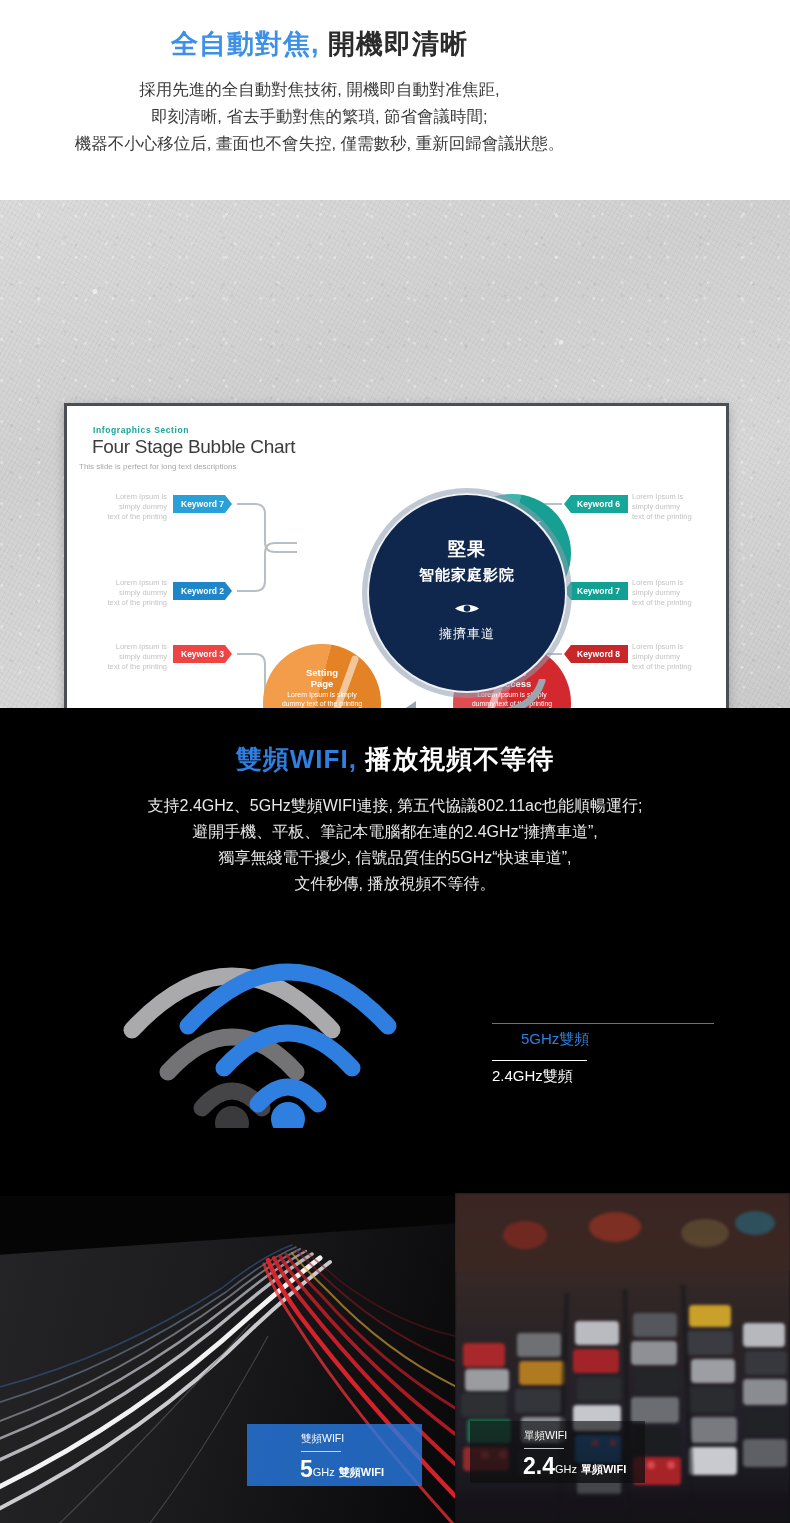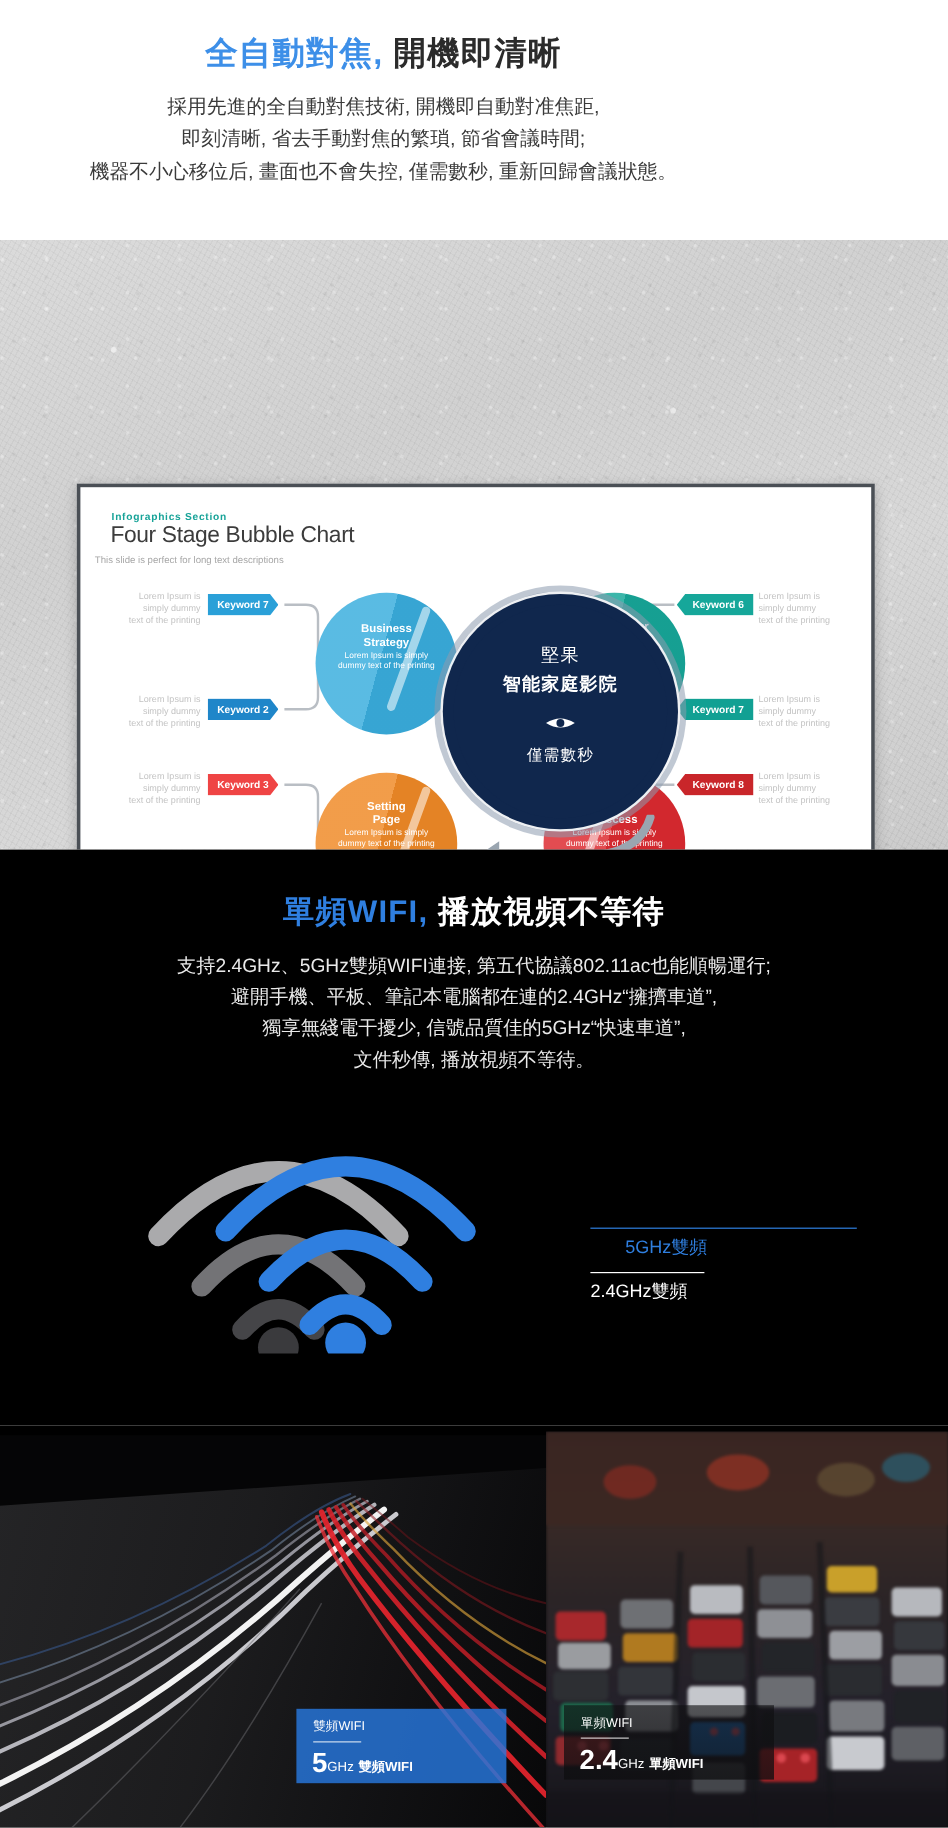--- a/index.html
+++ b/index.html
@@ -64,21 +64,21 @@
     top:8%; border-radius:5px; transform:rotate(20deg); }
   .bub .ov { position:absolute; inset:0; border-radius:50%;
     background:linear-gradient(105deg, rgba(255,255,255,.16) 0 46%, rgba(0,0,0,.05) 46% 100%); }
 
   .core { position:absolute; left:311px; top:18px; width:178px; height:178px; border-radius:50%;
     background:#10274d; color:#fff; text-align:center; z-index:6;
     box-shadow:0 0 0 9px #10274d, 0 0 0 11px rgba(255,255,255,.85), 0 0 0 16px rgba(140,155,175,.55); }
   .core-r { position:absolute; left:300px; top:7px; width:200px; height:200px; border-radius:50%;
     border:7px solid #8d9aab; z-index:4;
     clip-path:polygon(0 0,100% 0,100% 26%,0 26%,0 0, 0 34%,100% 34%,100% 66%,0 66%, 0 74%,100% 74%,100% 100%,0 100%); }
-  .core .cn1 { font-size:15px; font-weight:normal; margin-top:33px; letter-spacing:1px; }
+  .core .cn1 { font-size:18px; font-weight:bold; margin-top:33px; letter-spacing:1px; }
   .core .cn2 { font-size:15px; font-weight:bold; margin-top:5px; letter-spacing:1px; }
   .core .eye { margin-top:16px; }
   .core .cn3 { font-size:13px; margin-top:6px; letter-spacing:1px; }
 
   .arrow-b { position:absolute; left:315px; top:193px; width:172px; height:40px; z-index:7; }
 
   
   .sec-wifi { position:relative; width:790px; height:480px; background:#000; overflow:hidden; }
   .wifi-head { text-align:center; padding-top:34px; font-size:26px; font-weight:bold; letter-spacing:1px; color:#fff; }
   .wifi-head .blue { color:#2f7fe0; }
@@ -100,21 +100,21 @@
   .trails { position:absolute; inset:0; }
   .road { position:absolute; left:-40px; top:40px; width:560px; height:330px;
     background:linear-gradient(95deg,#2a2a2c 0%,#202022 40%,#121214 70%,#050506 100%);
     transform:skewX(-13deg) rotate(-4deg); opacity:.85; }
 
   
   .jam { position:absolute; inset:0;
     background:linear-gradient(180deg,#241a1c 0%,#3a2a26 18%,#2b2426 42%,#23202a 70%,#151418 100%);
     filter:blur(1.2px); }
 
-  .badge { position:absolute; }
+  .badge { position:absolute;padding-left:40px; }
   .b-left { left:247px; top:1424px; width:175px; height:62px; background:rgba(39,119,222,.82); }
   .b-right { left:470px; top:1421px; width:175px; height:62px;
     background:linear-gradient(180deg, rgba(14,14,16,.62) 0%, rgba(14,14,16,.78) 100%); }
   .badge .b1 { color:#fff; font-size:10.5px; margin:8px 0 0 14px; }
   .badge .bline { width:40px; height:0; border-top:1.3px solid rgba(255,255,255,.75); margin:5px 0 0 14px; }
   .badge .b2 { margin:4px 0 0 13px; color:#fff; }
   .badge .b2 .big { font-size:23px; font-weight:bold; vertical-align:-1px; }
   .badge .b2 .unit { font-size:11px; }
   .badge .b2 .tail { font-size:11px; font-weight:bold; margin-left:4px; }
 </style>
@@ -165,26 +165,20 @@
       <div class="lorem" style="left:565px;top:156px">Lorem Ipsum is simply dummy text of the printing</div>
 
       <div class="kw" style="left:106px;top:9px;background:#2aa0d8">Keyword 7</div>
       <div class="kw" style="left:106px;top:96px;background:#1f86c9">Keyword 2</div>
       <div class="kw" style="left:106px;top:159px;background:#ef4444">Keyword 3</div>
 
       <div class="kw rtl" style="left:497px;top:9px;background:#16a79a">Keyword 6</div>
       <div class="kw rtl" style="left:497px;top:96px;background:#11a093">Keyword 7</div>
       <div class="kw rtl" style="left:497px;top:159px;background:#c9262a">Keyword 8</div>
 
-      <div class="bub" style="left:196px;top:8px;width:118px;height:118px;background:#3aaede">
-        <div class="ov"></div>
-        <div class="shine" style="left:74px"></div>
-        <div class="bt" style="padding-top:26px;position:relative">Business<br>Strategy</div>
-        <div class="bd" style="position:relative">Lorem Ipsum is simply dummy text of the printing</div>
-      </div>
 
       <div class="bub" style="left:196px;top:158px;width:118px;height:118px;background:#f08a27">
         <div class="ov"></div>
         <div class="shine" style="left:74px"></div>
         <div class="bt" style="padding-top:24px;position:relative">Setting<br>Page</div>
         <div class="bd" style="position:relative">Lorem Ipsum is simply dummy text of the printing</div>
       </div>
 
       <div class="bub" style="left:386px;top:8px;width:118px;height:118px;background:#17a89a">
         <div class="ov"></div>
@@ -209,30 +203,30 @@
 
       <div class="core">
         <div class="cn1">堅果</div>
         <div class="cn2">智能家庭影院</div>
         <div class="eye">
           <svg width="26" height="13" viewBox="0 0 26 13">
             <path d="M1 6.5 Q13 -1 25 6.5 Q13 14 1 6.5 Z" fill="#fff"></path>
             <circle cx="13" cy="6.5" r="3.3" fill="#10274d"></circle>
           </svg>
         </div>
-        <div class="cn3">僅需數秒</div>
+        <div class="cn3">擁擠車道</div>
       </div>
     </div>
   </div>
 
 </section>
 
 <section class="sec-wifi">
   <h2 class="wifi-head">
-    <span class="blue">單頻WIFI,</span>
+    <span class="blue">雙頻WIFI,</span>
     <span>播放視頻不等待</span>
   </h2>
   <div class="wifi-copy">
     <div>支持2.4GHz、5GHz雙頻WIFI連接, 第五代協議802.11ac也能順暢運行;</div>
     <div>避開手機、平板、筆記本電腦都在連的2.4GHz“擁擠車道”,</div>
     <div>獨享無綫電干擾少, 信號品質佳的5GHz“快速車道”,</div>
     <div>文件秒傳, 播放視頻不等待。</div>
   </div>
 
   <svg class="wifi-art" viewBox="0 0 320 180">

